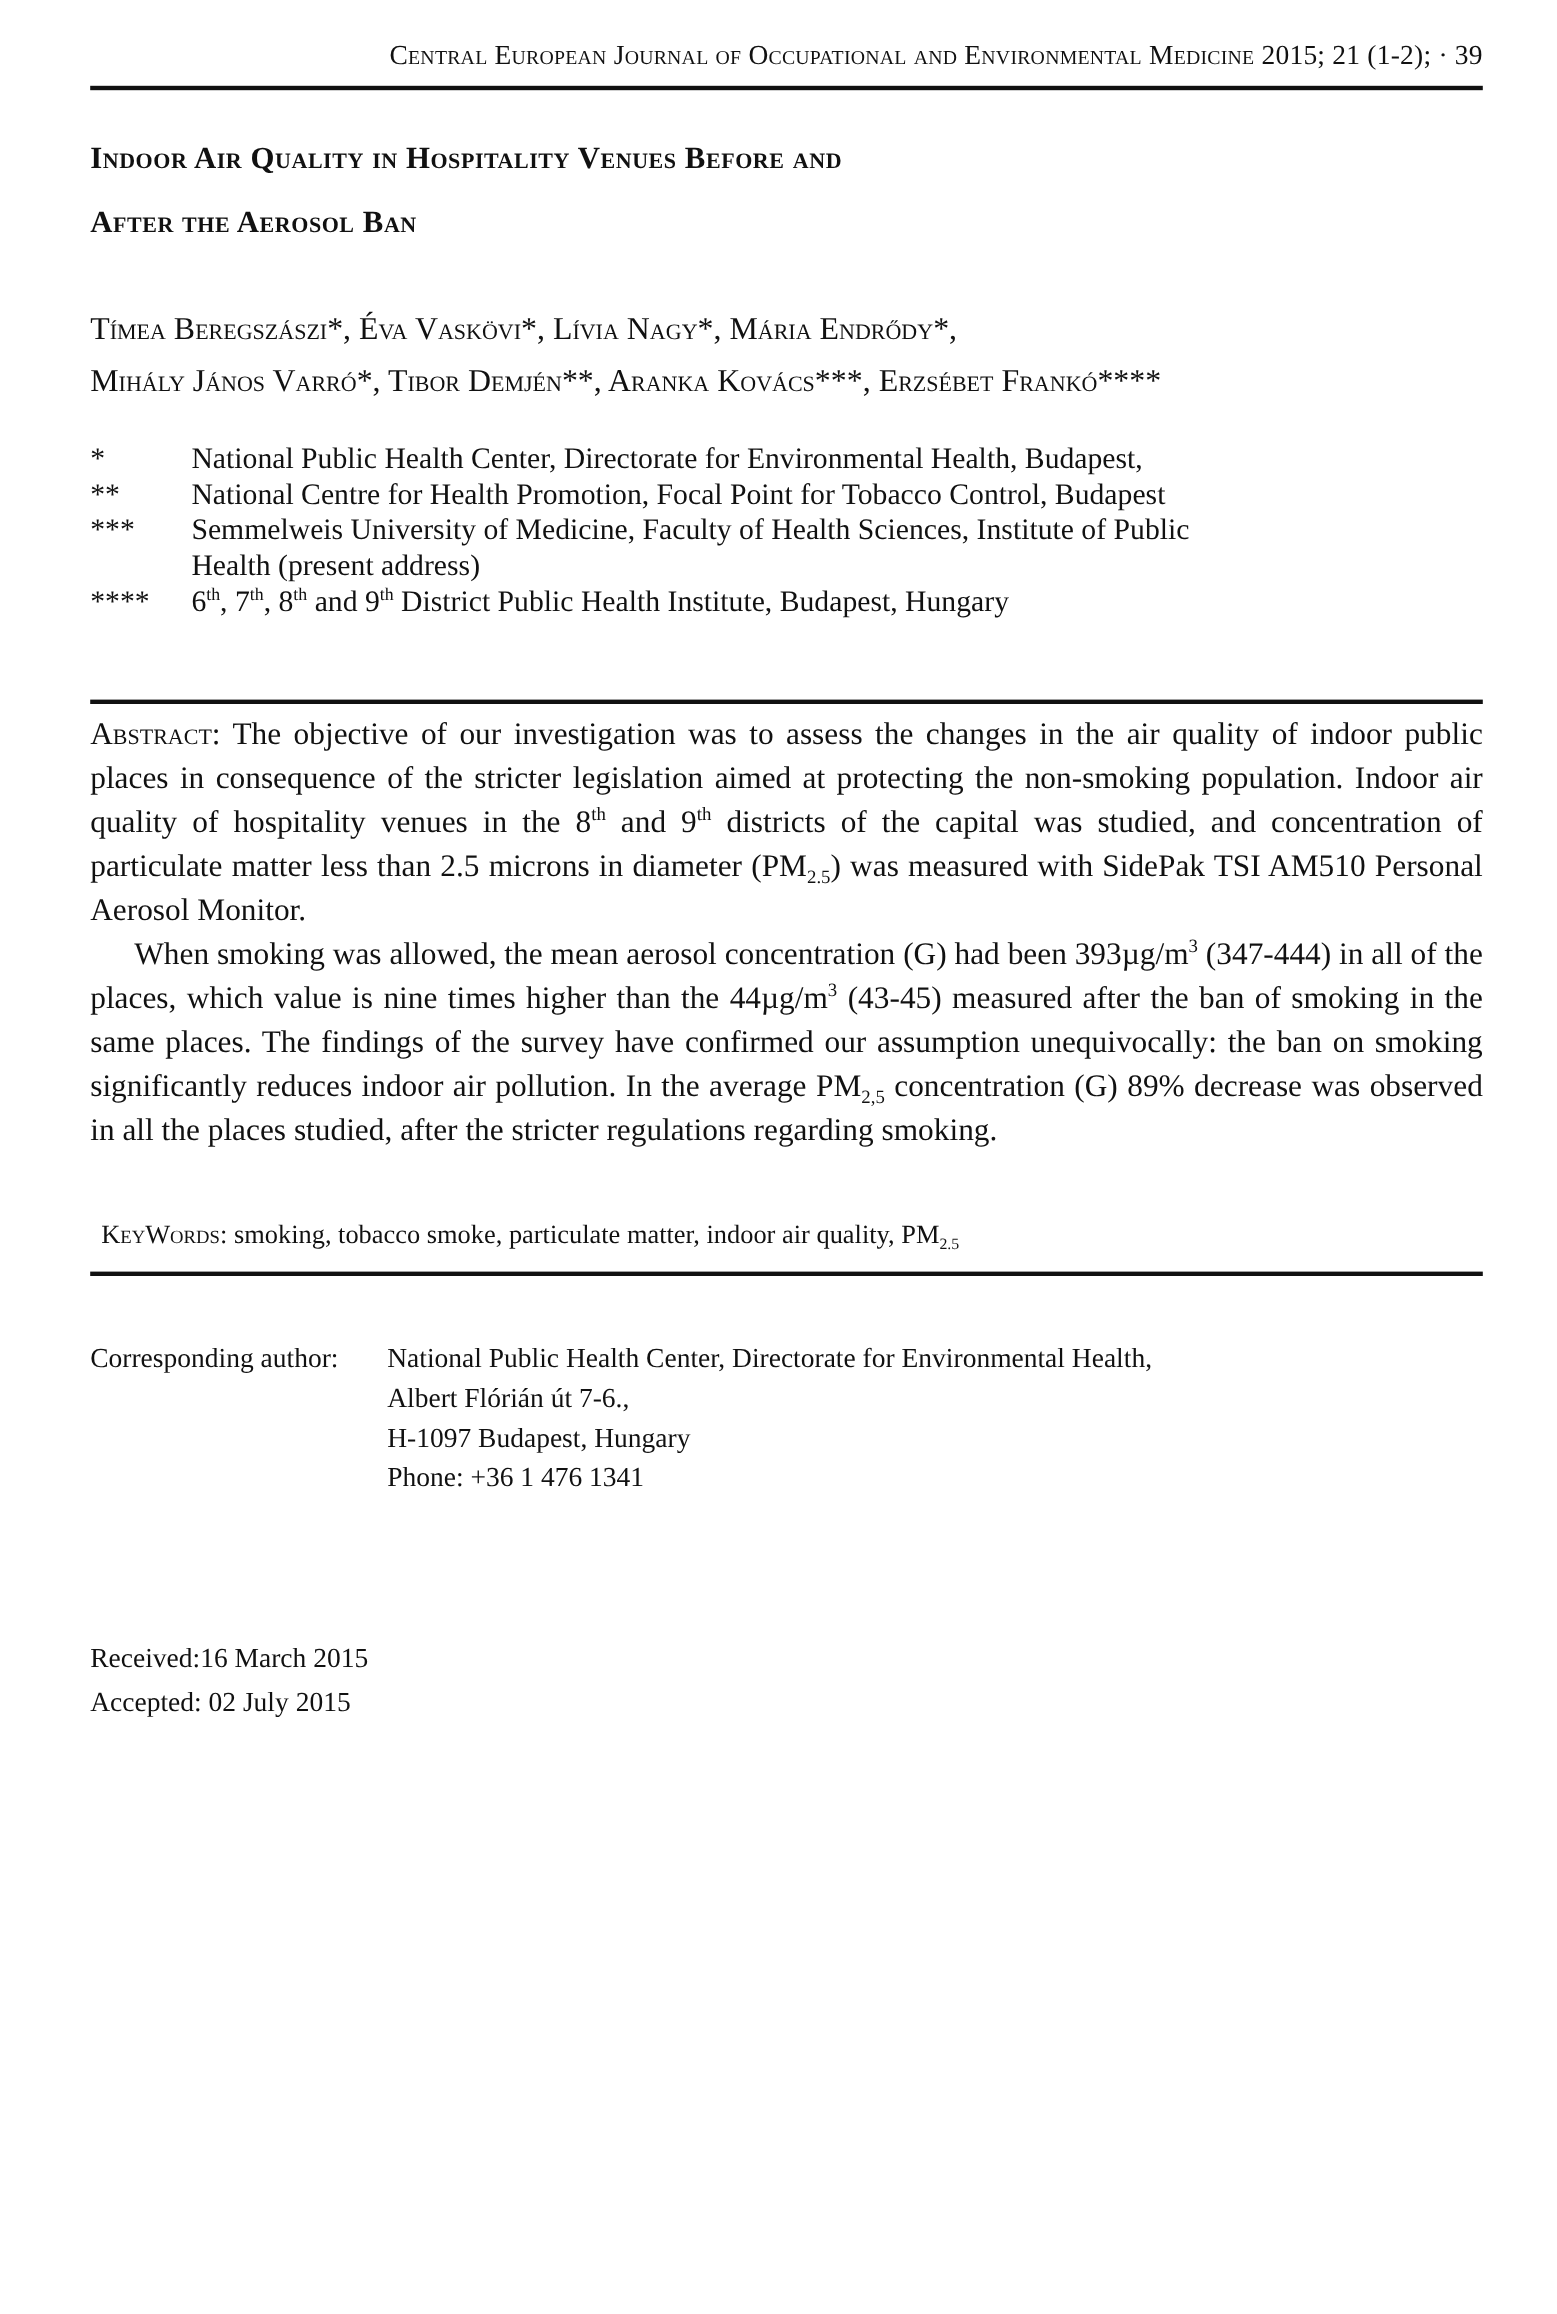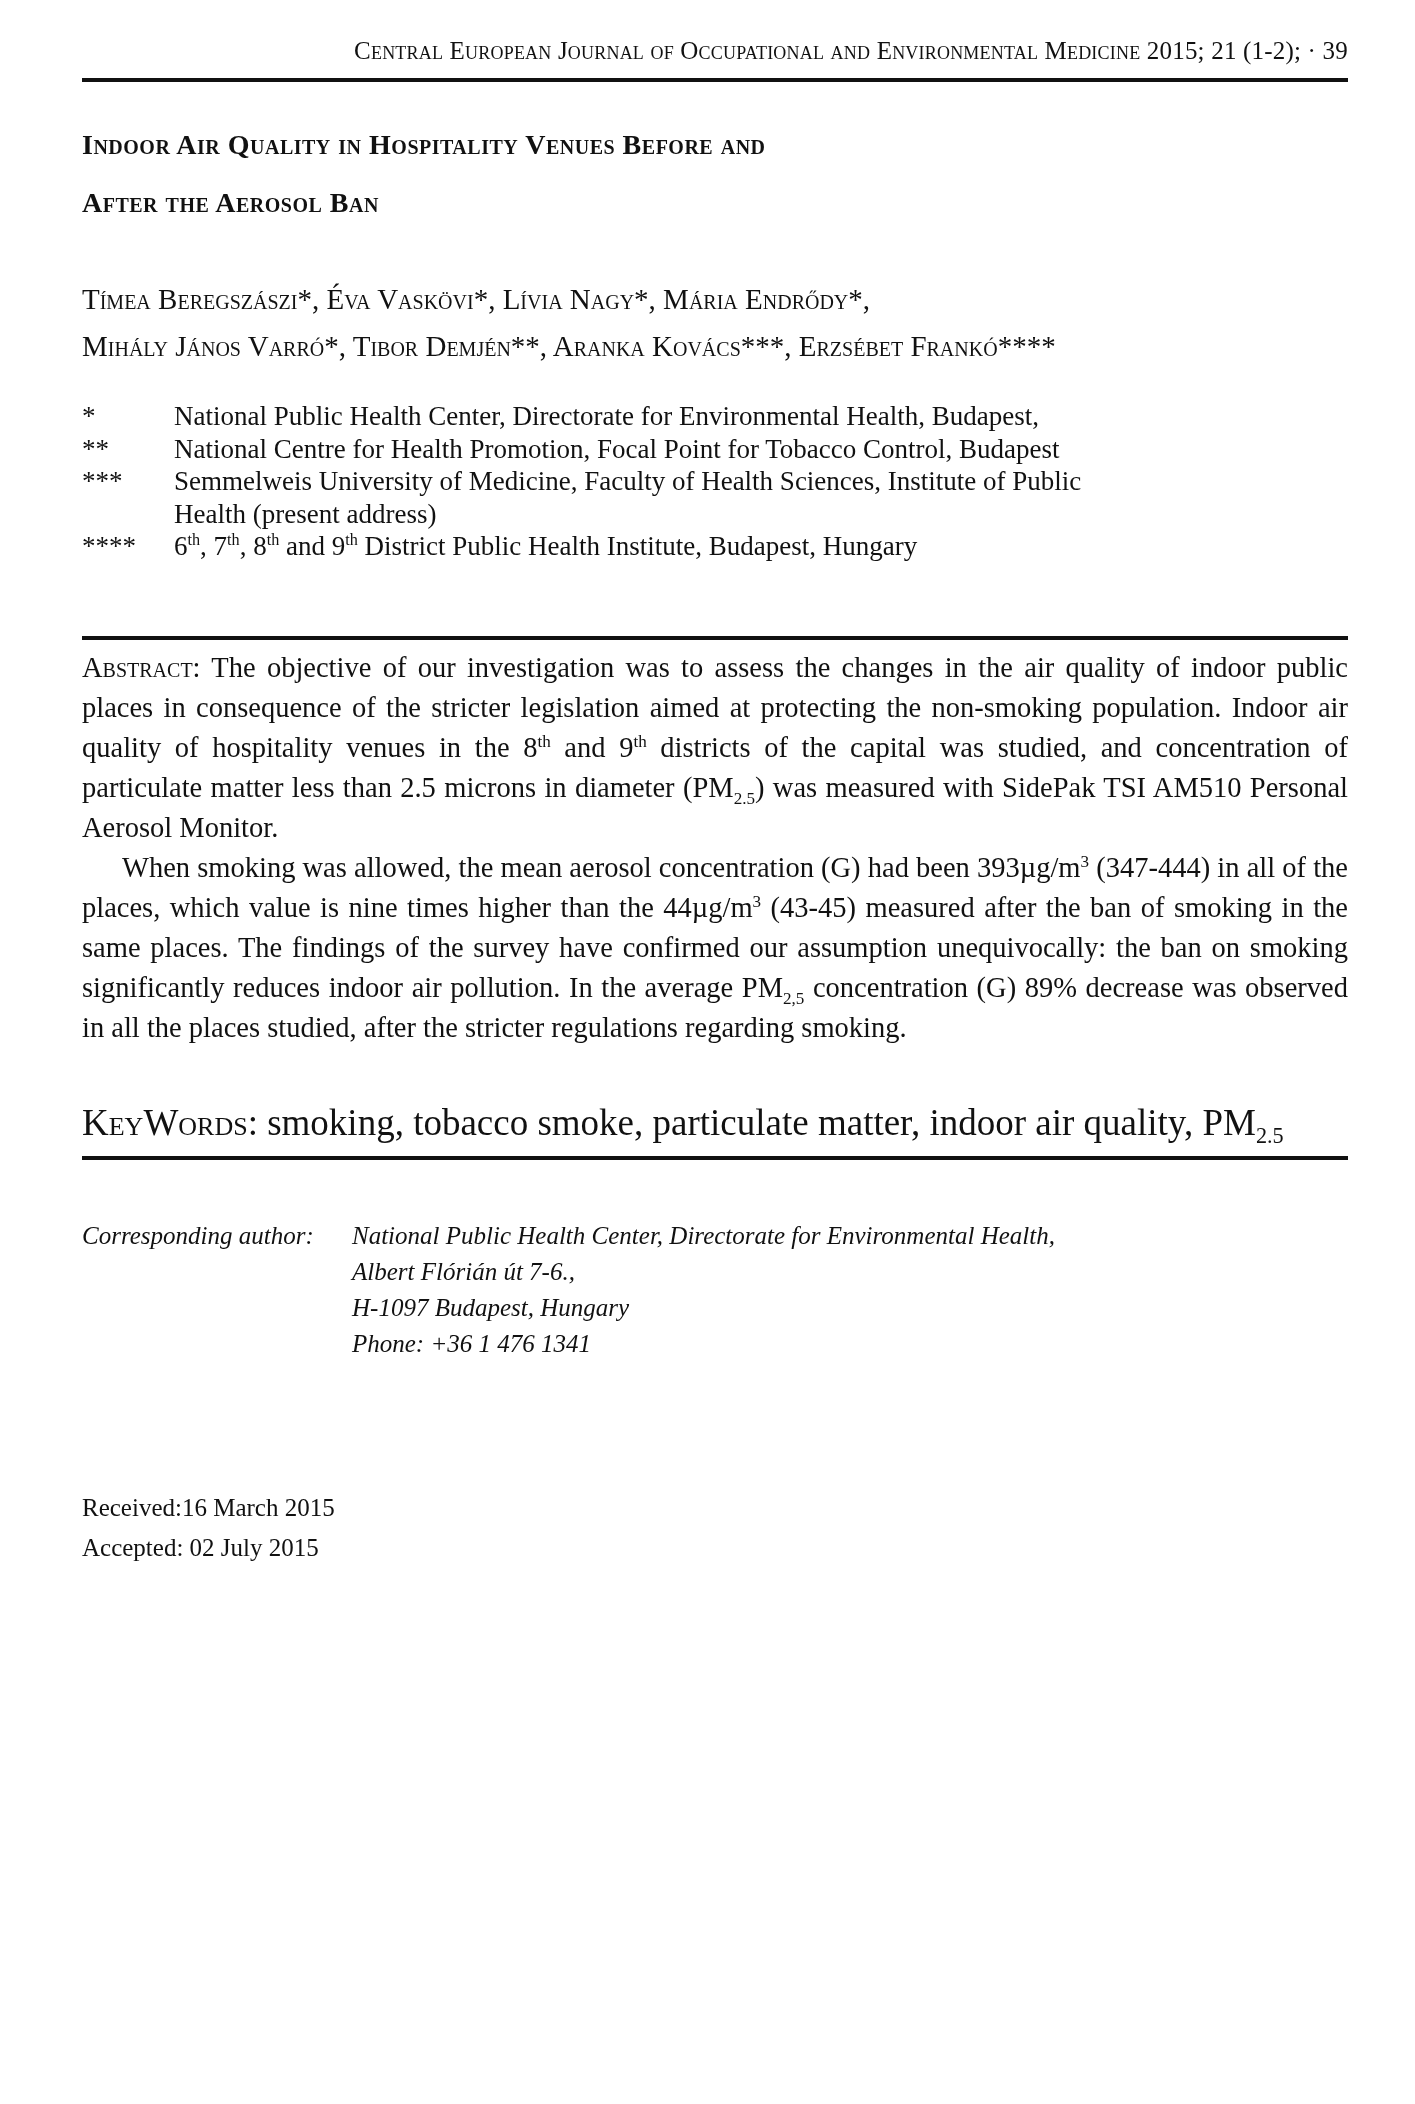--- a/index.html
+++ b/index.html
@@ -26,22 +26,22 @@
   .affil-mark { width: 92px; flex: none; }
   .affil-text { flex: 1; }
   .affil-cont { padding-left: 92px; }
   sup { font-size: 60%; line-height: 0; vertical-align: super; }
   sub { font-size: 60%; line-height: 0; vertical-align: sub; }
   .abstract {
     left: 82px; top: 648px; width: 1266px; font-size: 28.5px; line-height: 40px; text-align: justify;
   }
   .abstract p { margin: 0; }
   .abstract .indent { text-indent: 40px; }
-  .keywords { left: 82px; top: 1103px; width: 1266px; font-size: 37px; line-height: 40px; }
-  .corr { left: 82px; top: 1218px; width: 1266px; font-size: 25px; line-height: 36px; font-style: italic; }
+  .keywords { left: 92px; top: 1103px; width: 1266px; font-size: 24px; line-height: 40px; }
+  .corr { left: 82px; top: 1218px; width: 1266px; font-size: 25px; line-height: 36px; }
   .corr-row { display: flex; }
   .corr-label { width: 270px; flex: none; }
   .corr-lines { flex: 1; }
   .dates { left: 82px; top: 1488px; font-size: 25px; line-height: 40px; }
 </style>
 </head>
 <body>
 
 <div class="abs running-head">
   <span>Central European Journal of Occupational and Environmental Medicine</span>

